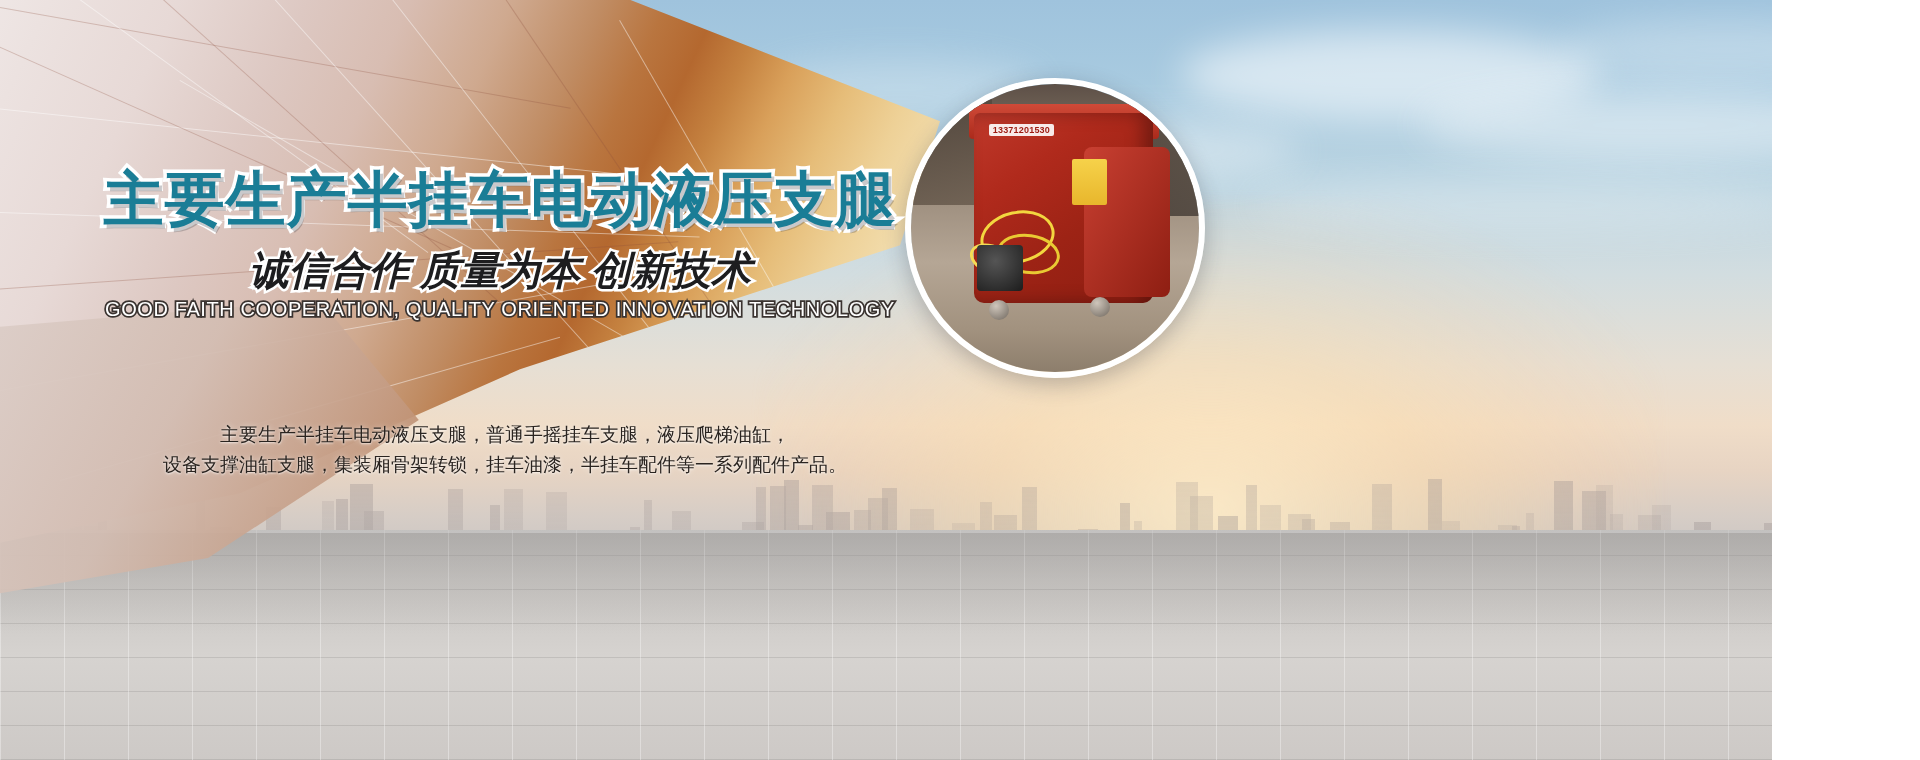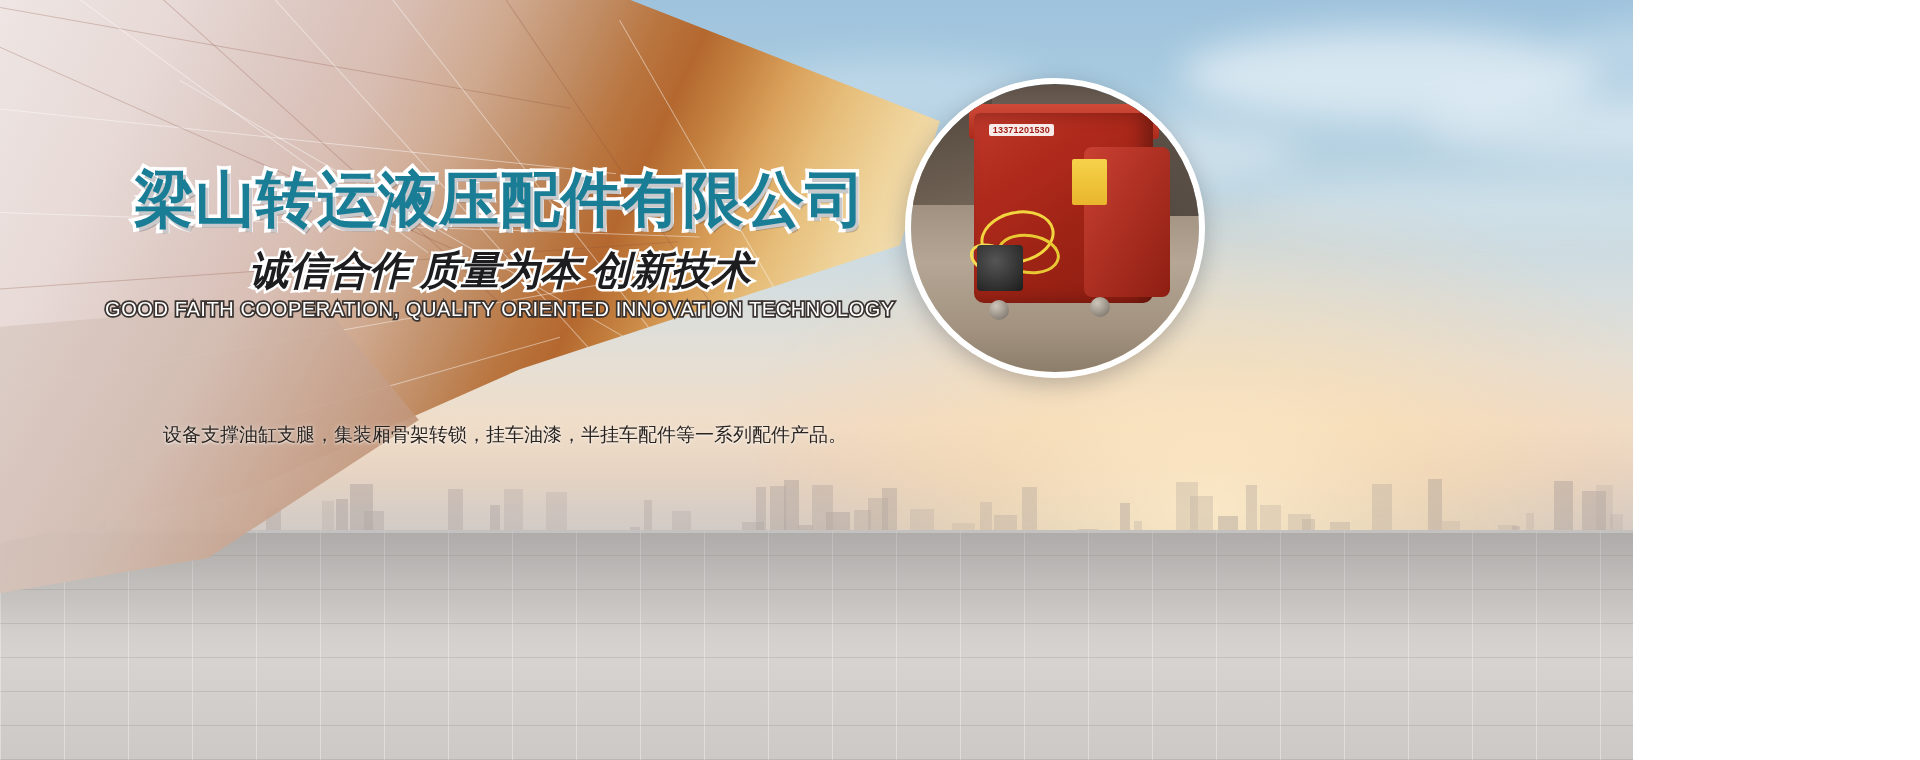--- a/index.html
+++ b/index.html
@@ -4,21 +4,21 @@
 <style>
   * { box-sizing: border-box; margin: 0; padding: 0; }
   html, body {
     width: 1920px; height: 760px;
     overflow: hidden;
     font-family: "Liberation Sans", "DejaVu Sans", sans-serif;
   }
 
   .banner {
     position: relative;
-    width: 1633px; height: 760px;
+    width: 1772px; height: 760px;
     overflow: hidden;
     background: #cfd9e2;
     padding-left: 21px;
   }
 
   
   .sky {
     position: absolute; inset: 0;
     background:
       linear-gradient(180deg,
@@ -582,25 +582,26 @@
       <div class="motor"></div>
       <div class="caster cs1"></div>
       <div class="caster cs2"></div>
       <div class="red-label">13371201530</div>
     </div>
   </div>
 
 
   <div class="text-block">
 
-    <div class="main-title">梁山转运液压配件有限公司</div>
+    <div class="main-title">主要生产半挂车电动液压支腿</div>
 
     <div class="sub-title">诚信合作 质量为本 创新技术</div>
 
     <div class="eng-line">GOOD FAITH COOPERATION, QUALITY ORIENTED INNOVATION TECHNOLOGY</div>
 
 
     <div class="desc">
+      <div class="desc-line">主要生产半挂车电动液压支腿，普通手摇挂车支腿，液压爬梯油缸，</div>
       <div class="desc-line">设备支撑油缸支腿，集装厢骨架转锁，挂车油漆，半挂车配件等一系列配件产品。</div>
     </div>
 
   </div>
 </div>
 
 </body></html>

